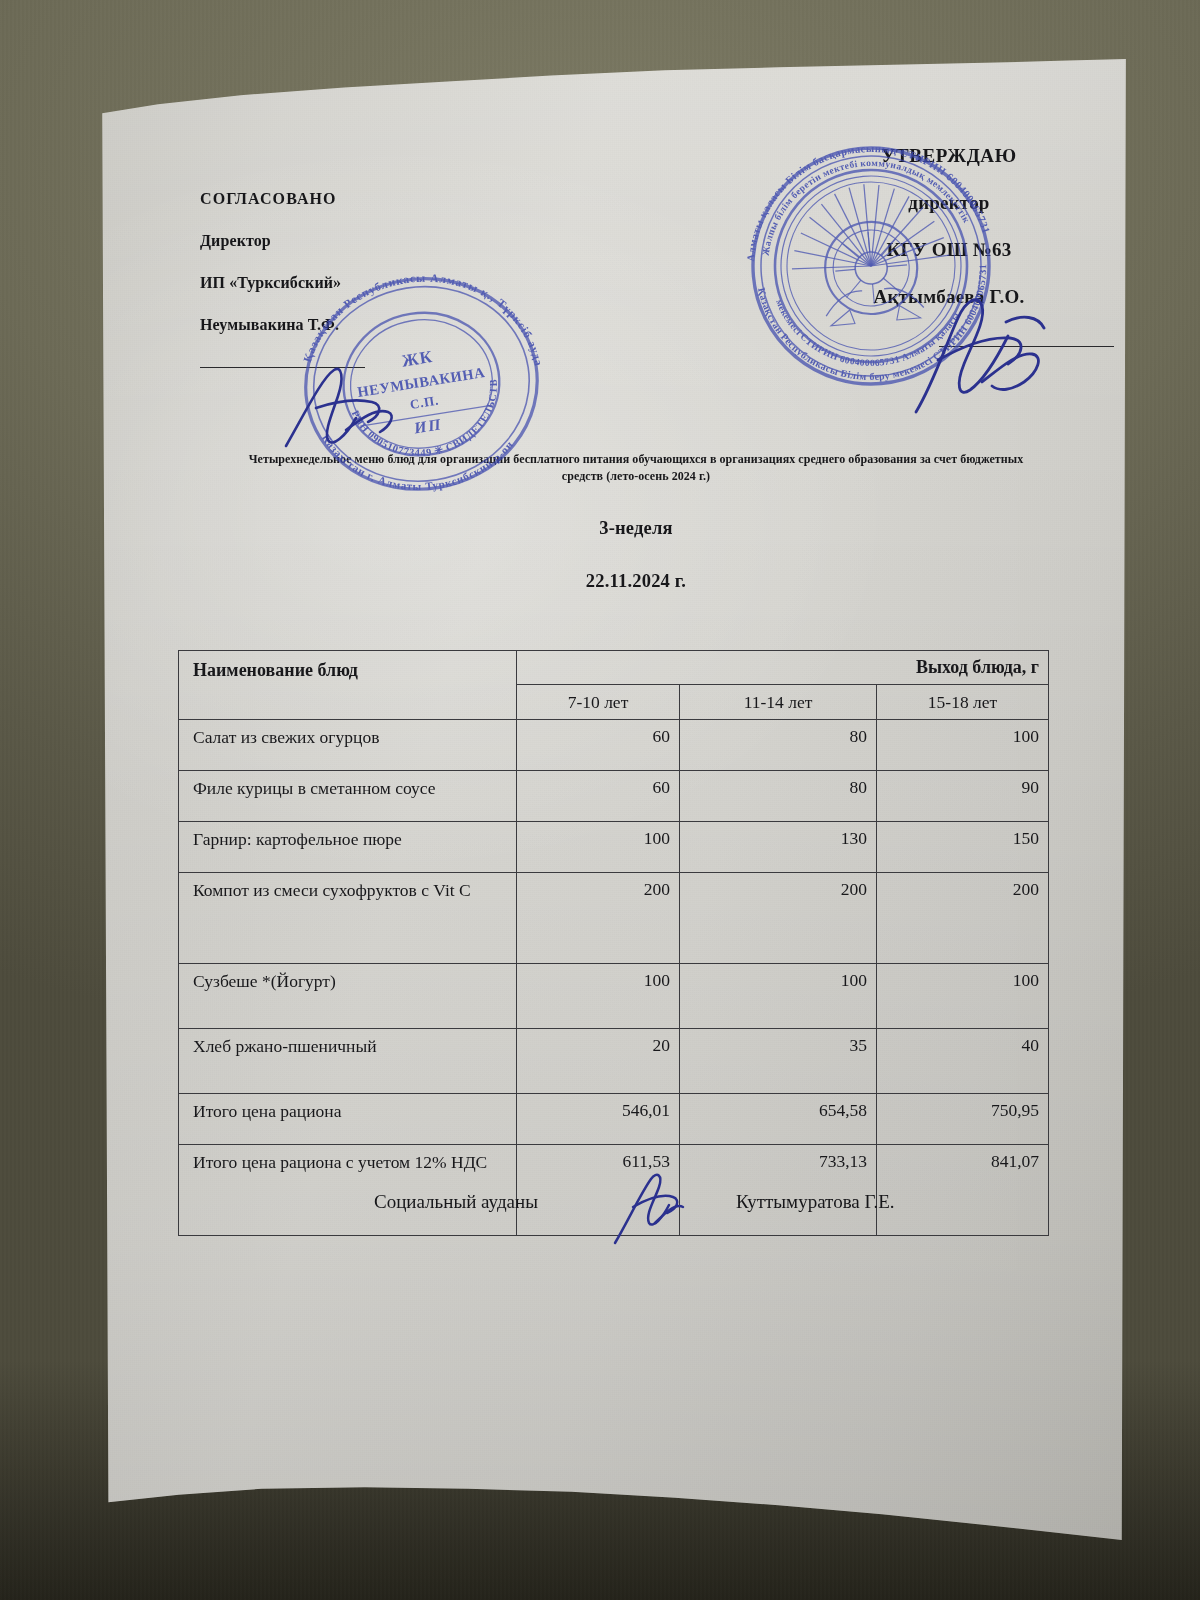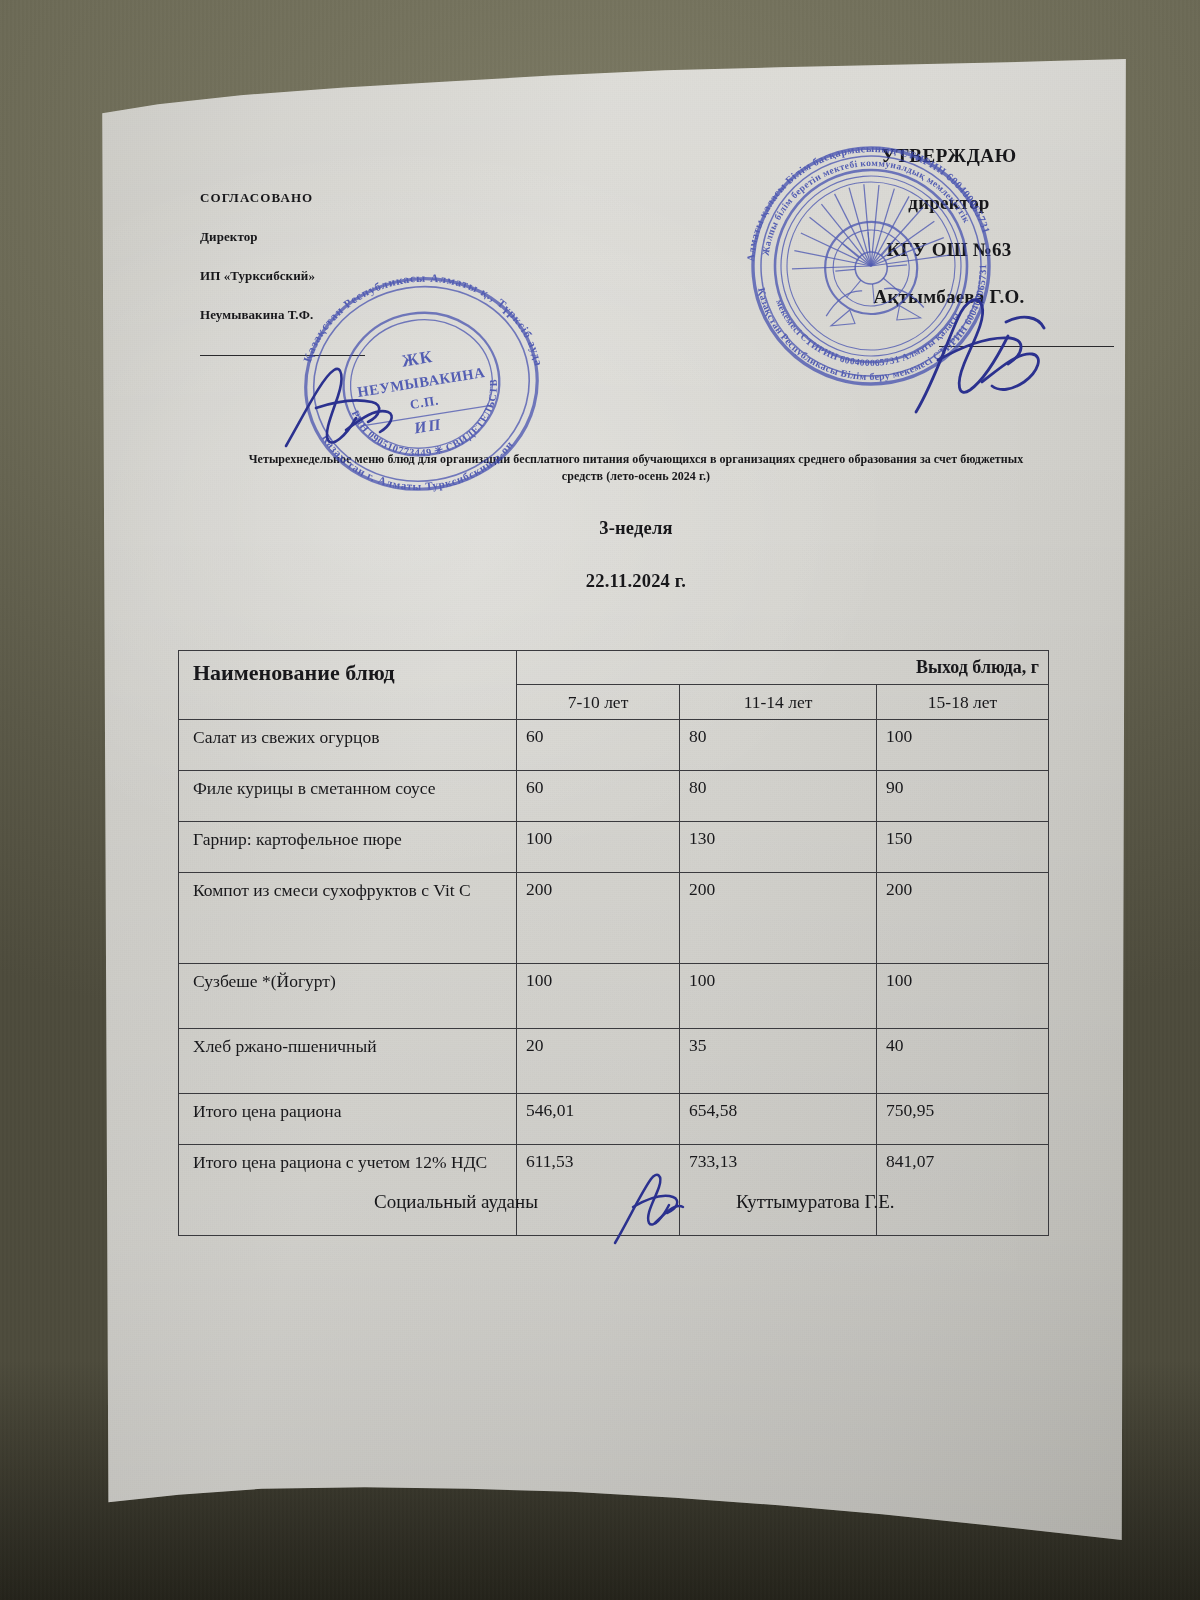--- a/index.html
+++ b/index.html
@@ -85,21 +85,21 @@
 
   
   .hdr-left{
     position:absolute;
     left:104px;
     top:135px;
     width:340px;
   }
   .hdr-left .ln{
     font-weight:bold;
-    font-size:13px;
+    font-size:16px;
     line-height:1.0;
     letter-spacing:0.1px;
     margin-bottom:26px;
     white-space:nowrap;
   }
   .hdr-left .ln.first{ letter-spacing:1.1px; }
   .sig-rule{
     width:165px;
     border-bottom:1.4px solid #2a2a2d;
     margin-top:34px;
@@ -175,21 +175,21 @@
   #menu-table td, #menu-table th{
     border:1.3px solid #3a3a3e;
     padding:6px 9px;
     vertical-align:top;
     font-weight:normal;
     color:#18181b;
   }
   #menu-table th.name-head{
     text-align:left;
     font-weight:bold;
-    font-size:22px;
+    font-size:18px;
     padding-left:14px;
     padding-top:9px;
     vertical-align:top;
   }
   #menu-table th.out-head{
     text-align:right;
     font-weight:bold;
     font-size:18px;
     vertical-align:top;
   }
@@ -199,21 +199,21 @@
     font-size:17.5px;
     padding-top:7px;
     vertical-align:top;
   }
   #menu-table td.dish{
     text-align:left;
     padding-left:14px;
     line-height:1.3;
   }
   #menu-table td.val{
-    text-align:left;
+    text-align:right;
   }
   .row-tall td{ height:52px; }
   .row-short td{ height:38px;font-family:Liberation Serif, serif; }
   .row-xtall td{ height:78px; }
 
   
   .footer{
     position:absolute;
     left:0; right:0;
     top:1135px;

